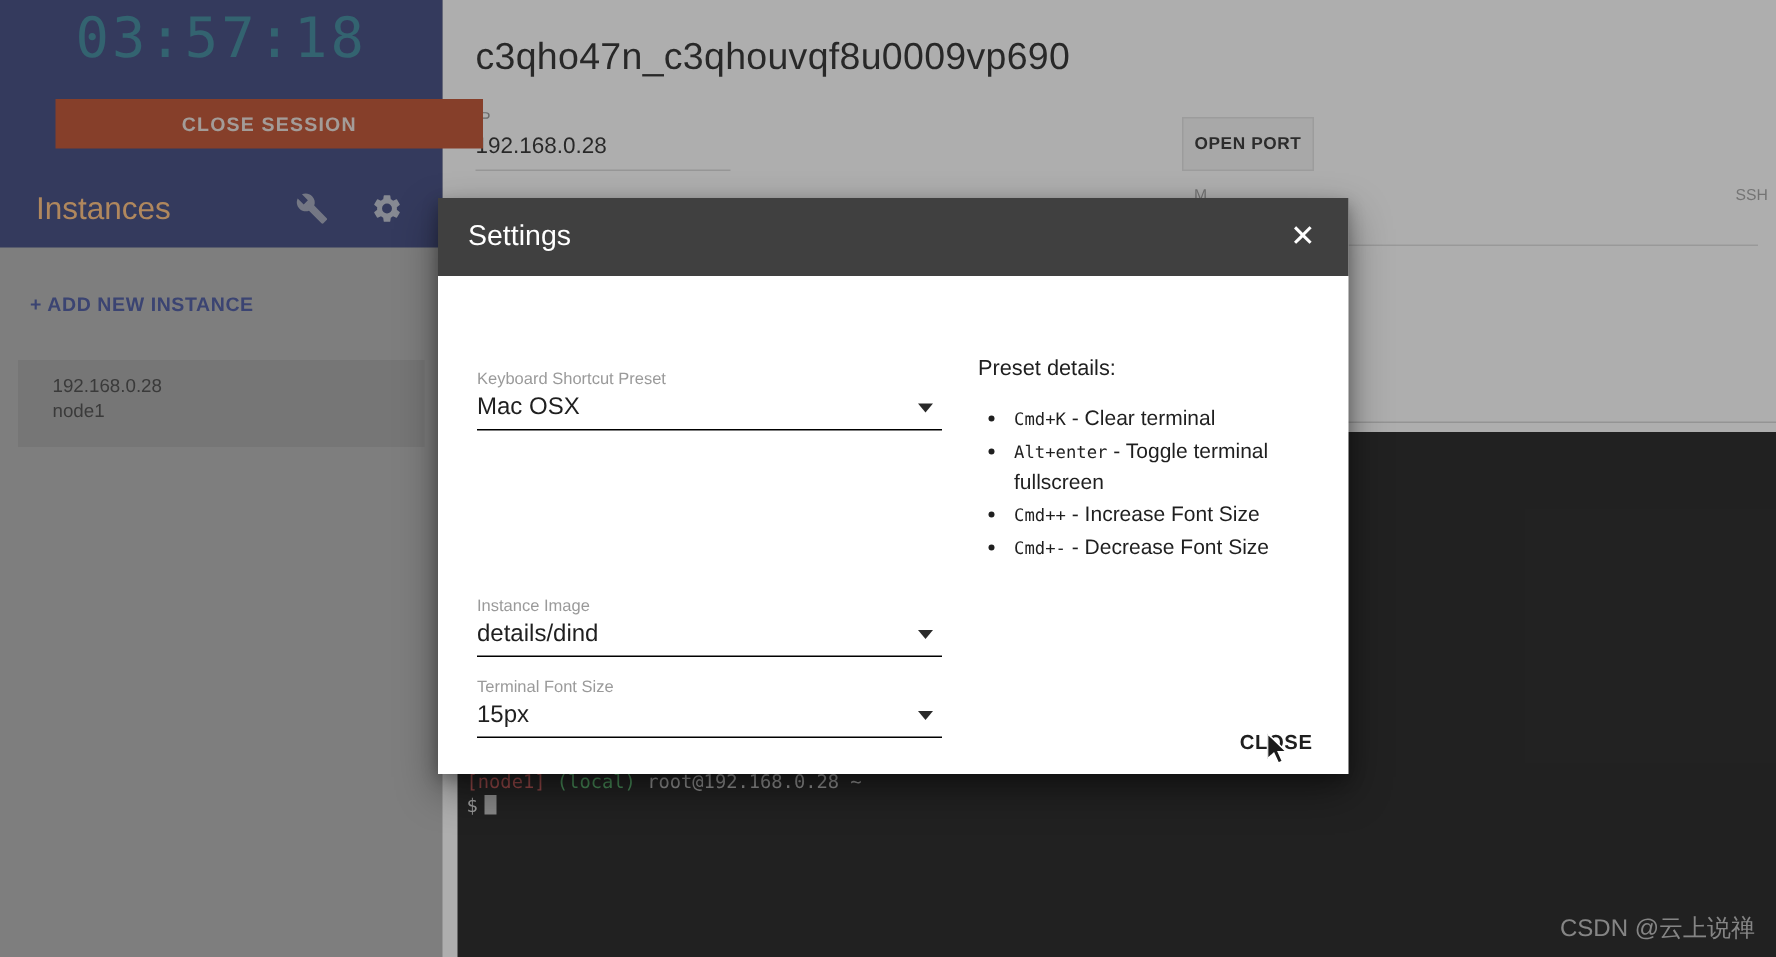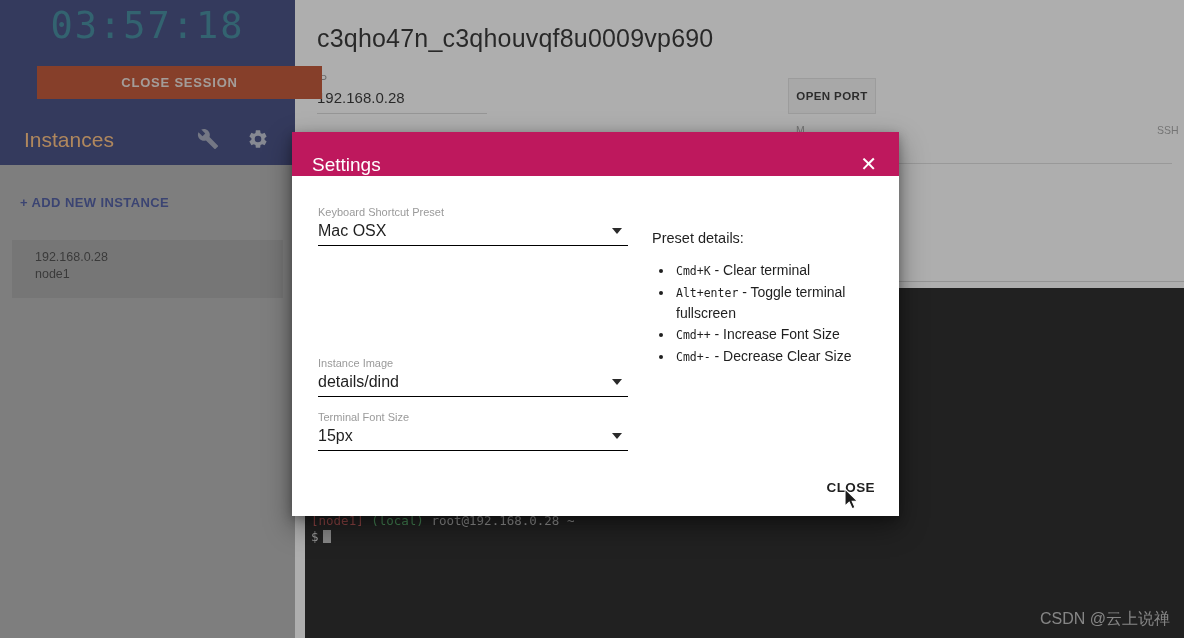--- a/index.html
+++ b/index.html
@@ -126,22 +126,22 @@
     pointer-events: none;
   }
 
   
   .modal {
     position: absolute; left: 292px; top: 132px; width: 607px; height: 384px;
     background: #ffffff;
     box-shadow: 0 11px 26px rgba(0,0,0,0.40), 0 3px 10px rgba(0,0,0,0.28);
   }
   .modal-header {
-    height: 44px; background: #be185d;
-    display: flex; align-items: flex-end; justify-content: space-between;
+    height: 52px; background: #404040;
+    display: flex; align-items: center; justify-content: space-between;
     padding: 0 18px 0 20px;
   }
   .modal-title { color: #fff; font-size: 19px; font-weight: 400; }
   .modal-close {
     color: #fff; font-size: 20px; line-height: 1; cursor: pointer;
     padding: 2px 4px; font-weight: 300;
   }
   .modal-body { position: relative; height: 332px; padding: 0; }
 
   .left-col { position: absolute; left: 26px; top: 0; width: 310px; }
@@ -246,21 +246,21 @@
 
   <div class="modal">
     <div class="modal-header">
       <div class="modal-title">Settings</div>
       <div class="modal-close">✕</div>
     </div>
 
     <div class="modal-body">
 
       <div class="left-col">
-        <div class="sel-field" style="margin-top:29px;">
+        <div class="sel-field" style="margin-top:62px;">
           <div class="sel-label">Keyboard Shortcut Preset</div>
           <div class="sel-row">
             <div class="sel-value">Mac OSX</div>
             <div class="caret"></div>
           </div>
         </div>
 
         <div class="sel-field" style="margin-top:110px;">
           <div class="sel-label">Instance Image</div>
           <div class="sel-row">
@@ -277,21 +277,21 @@
           </div>
         </div>
       </div>
 
       <div class="right-col">
         <div class="preset-title">Preset details:</div>
         <ul class="preset-list">
           <li><span class="kbd">Cmd+K</span><span> - </span><span>Clear terminal</span></li>
           <li><span class="kbd">Alt+enter</span><span> - </span><span>Toggle terminal fullscreen</span></li>
           <li><span class="kbd">Cmd++</span><span> - </span><span>Increase Font Size</span></li>
-          <li><span class="kbd">Cmd+-</span><span> - </span><span>Decrease Clear Size</span></li>
+          <li><span class="kbd">Cmd+-</span><span> - </span><span>Decrease Font Size</span></li>
         </ul>
       </div>
 
       <div class="modal-footer">
         <button class="close-btn">CLOSE</button>
       </div>
     </div>
   </div>
 
   <div class="mouse-cursor">

